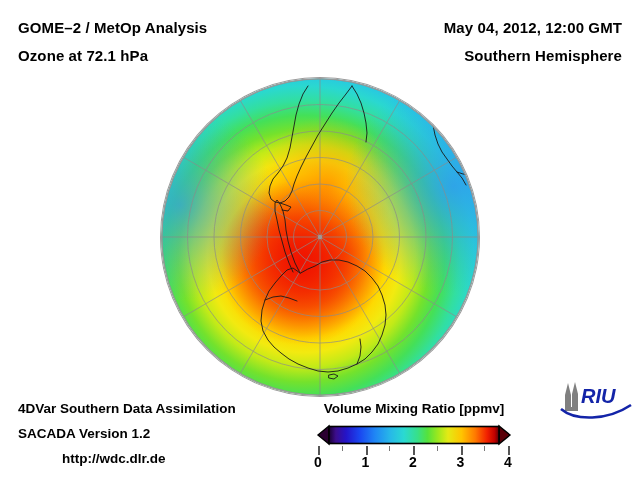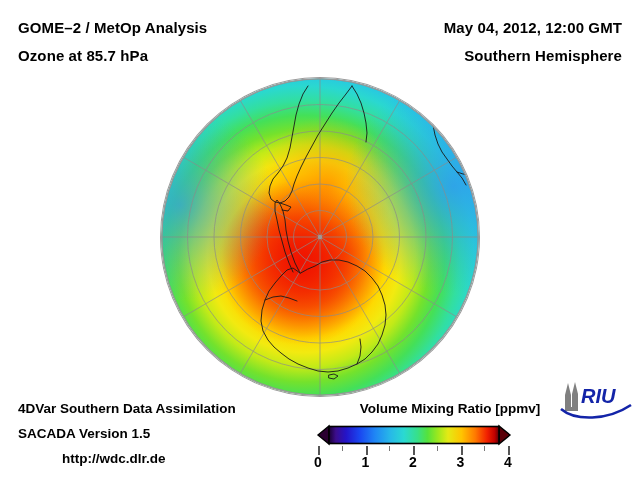--- a/index.html
+++ b/index.html
@@ -27,41 +27,41 @@
   #ftr-l3{top:451px;padding-left:44px;}
 
   
   .globe-wrap{position:absolute;left:161px;top:78px;width:318px;height:318px;}
   .globe{position:absolute;left:0;top:0;width:318px;height:318px;border-radius:50%;overflow:hidden;
          box-shadow:0 0 0 1px #9a9a9a;}
   .globe svg{display:block;}
 
   
   #cb-title{position:absolute;left:318px;top:401px;width:192px;text-align:center;
-            font-weight:bold;font-size:13.5px;white-space:nowrap;margin-left:36px;}
+            font-weight:bold;font-size:13.5px;white-space:nowrap;}
   .cb-box{position:absolute;left:306px;top:424px;width:216px;height:22px;}
   .cb-ticks{position:absolute;left:318px;top:446px;width:190px;height:10px;}
   .cb-ticks i{position:absolute;top:0;width:1px;background:#7a7a7a;}
   .cb-ticks i.maj{height:9px;width:2px;background:#555;}
   .cb-ticks i.min{height:5px;}
   .cb-labels{position:absolute;left:318px;top:454px;width:190px;height:20px;}
   .cb-labels span{position:absolute;top:0;transform:translateX(-50%);
                   font-weight:bold;font-size:14px;}
 
   
   #riu-logo{position:absolute;left:559px;top:371px;width:78px;height:40px;margin-top:10px;}
   #dlr-logo{position:absolute;left:566px;top:413px;width:68px;height:60px;}
 </style>
 </head>
 <body>
 
 <div class="stage">
 
   <div class="hdr" id="hdr-l1">GOME–2 / MetOp Analysis</div>
-  <div class="hdr" id="hdr-l2">Ozone at 85.7 hPa</div>
+  <div class="hdr" id="hdr-l2">Ozone at 72.1 hPa</div>
   <div class="hdr" id="hdr-r1">May 04, 2012, 12:00 GMT</div>
   <div class="hdr" id="hdr-r2">Southern Hemisphere</div>
 
   <div class="globe-wrap">
     <div class="globe">
       <svg width="318" height="318" viewBox="0 0 318 318">
         <defs>
           <radialGradient id="ozoneField" cx="45%" cy="56%" r="66%">
             <stop offset="0.00" stop-color="#f21800"></stop>
             <stop offset="0.09" stop-color="#f41c00"></stop>
@@ -166,21 +166,21 @@
 
           <circle cx="159" cy="159" r="2.2" fill="#9a9a9a"></circle>
         </g>
 
         <circle cx="159" cy="159" r="158.3" fill="none" stroke="#9a9a9a" stroke-width="1.3"></circle>
       </svg>
     </div>
   </div>
 
   <div class="ftr" id="ftr-l1">4DVar Southern Data Assimilation</div>
-  <div class="ftr" id="ftr-l2">SACADA Version 1.5</div>
+  <div class="ftr" id="ftr-l2">SACADA Version 1.2</div>
   <div class="ftr" id="ftr-l3">http://wdc.dlr.de</div>
 
   <div id="cb-title">Volume Mixing Ratio [ppmv]</div>
 
   <div class="cb-box">
     <svg width="216" height="22" viewBox="0 0 216 22">
       <defs>
         <linearGradient id="cbgrad" x1="0" y1="0" x2="1" y2="0">
             <stop offset="0%" stop-color="#1a0033"></stop>
             <stop offset="4%" stop-color="#3c0d8c"></stop>

